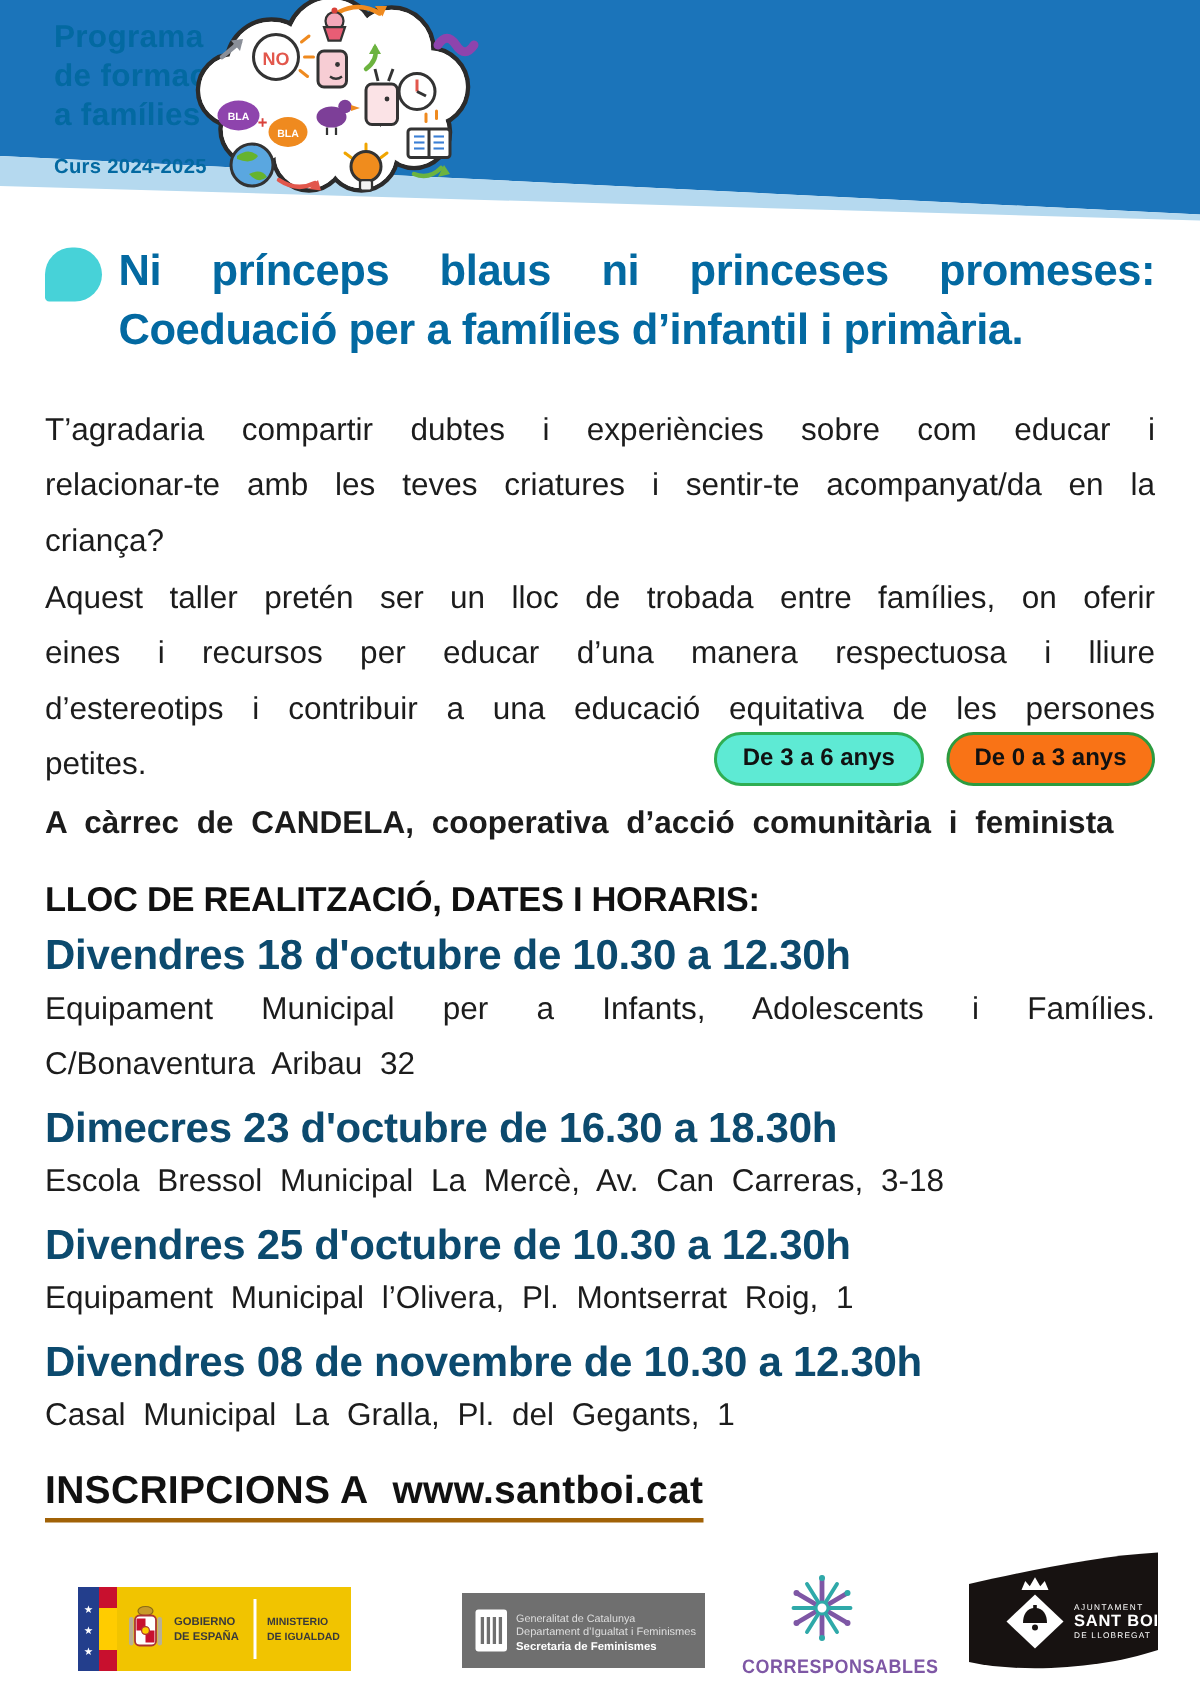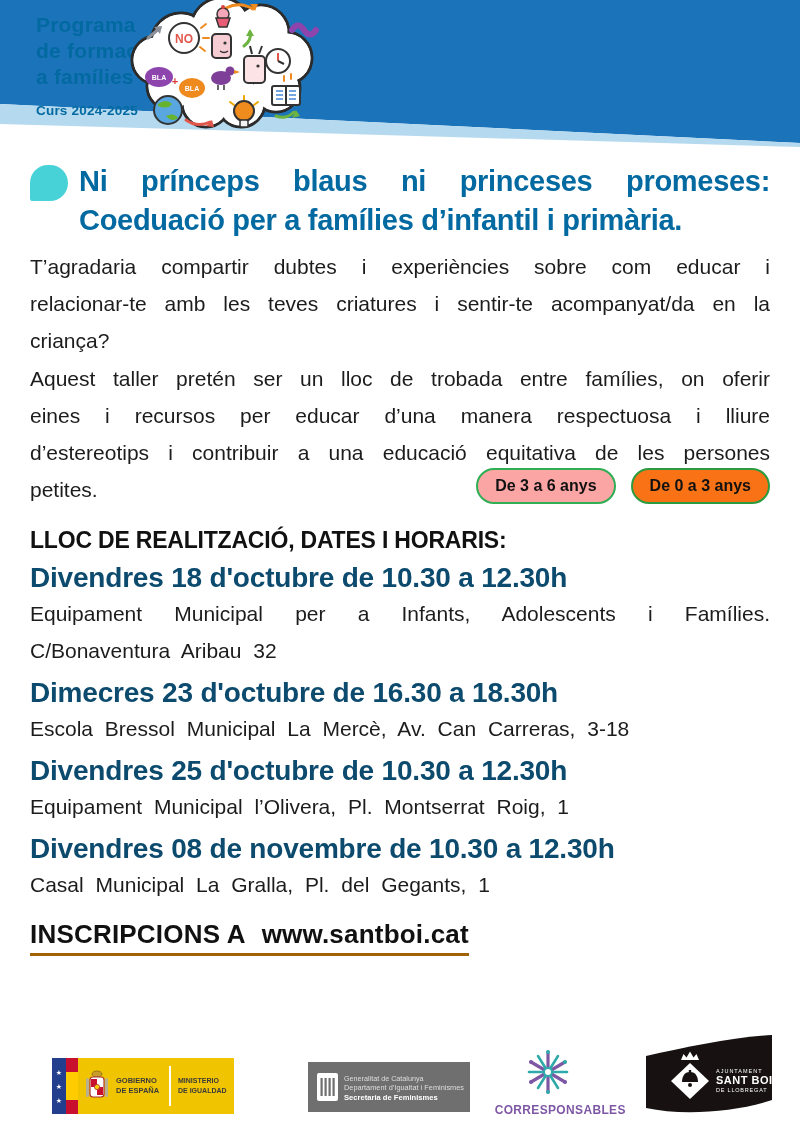--- a/index.html
+++ b/index.html
@@ -17,25 +17,25 @@
   
   .content{position:absolute;top:150px;left:0;width:800px;box-sizing:border-box;padding:0 30px;}
   .title-row{display:flex;gap:11px;margin-top:12px;}
   .bubble{flex:none;width:38px;height:36px;margin-top:3px;background:#47d2d8;
           border-radius:19px 19px 19px 3px;}
   h1{margin:0;flex:1;color:#0369a1;font-size:29px;line-height:39px;font-weight:700;letter-spacing:-.3px;}
   .tl{display:block;white-space:nowrap;}
   .tl1{text-align:justify;text-align-last:justify;}
 
   .body-text{font-size:21px;line-height:37px;text-align:justify;word-spacing:7px;margin:0;color:#1c1c1c;}
-  .p1{margin-top:8px;}
+  .p1{margin-top:28px;}
   .p2wrap{position:relative;margin-top:1px;}
   .badges{position:absolute;right:0;bottom:4px;display:flex;gap:15px;}
   .badge{font-size:16px;font-weight:700;line-height:1;padding:8px 17px;border-radius:18px;border:2px solid;color:#111;}
-  .badge.b36{background:#fca5a5;border-color:#2fae53;}
+  .badge.b36{background:#5eead4;border-color:#2fae53;}
   .badge.b03{background:#f97316;border-color:#2c9b3f;}
 
   .facilitator{font-weight:700;margin-top:2px;word-spacing:6px;}
   h2.lloc{font-size:23px;margin:18px 0 0;line-height:28px;letter-spacing:-.2px;color:#111;}
   .session{margin-top:6px;}
   .sdate{font-size:28px;font-weight:700;line-height:35px;letter-spacing:-.2px;color:#0c4a6e;}
   .sloc{font-size:21px;line-height:37px;text-align:justify;word-spacing:6px;margin:0;color:#1c1c1c;}
 
   .registration{display:inline-block;margin-top:16px;padding-bottom:3px;border-bottom:3px solid #a16207;
                 font-size:26px;font-weight:700;letter-spacing:.2px;color:#111;}
@@ -211,20 +211,21 @@
     <p class="body-text p1">T’agradaria compartir dubtes i experiències sobre com educar i relacionar-te amb les teves criatures i sentir-te acompanyat/da en la criança?</p>
 
     <div class="p2wrap">
       <p class="body-text">Aquest taller pretén ser un lloc de trobada entre famílies, on oferir eines i recursos per educar d’una manera respectuosa i lliure d’estereotips i contribuir a una educació equitativa de les persones petites.</p>
       <div class="badges">
         <span class="badge b36">De 3 a 6 anys</span>
         <span class="badge b03">De 0 a 3 anys</span>
       </div>
     </div>
 
+    <p class="body-text facilitator">A càrrec de CANDELA, cooperativa d’acció comunitària i feminista</p>
 
     <h2 class="lloc">LLOC DE REALITZACIÓ, DATES I HORARIS:</h2>
 
     <div class="session">
       <div class="sdate">Divendres 18 d'octubre de 10.30 a 12.30h</div>
       <p class="sloc">Equipament Municipal per a Infants, Adolescents i Famílies. C/Bonaventura Aribau 32</p>
     </div>
     <div class="session">
       <div class="sdate">Dimecres 23 d'octubre de 16.30 a 18.30h</div>
       <p class="sloc">Escola Bressol Municipal La Mercè, Av. Can Carreras, 3-18</p>

